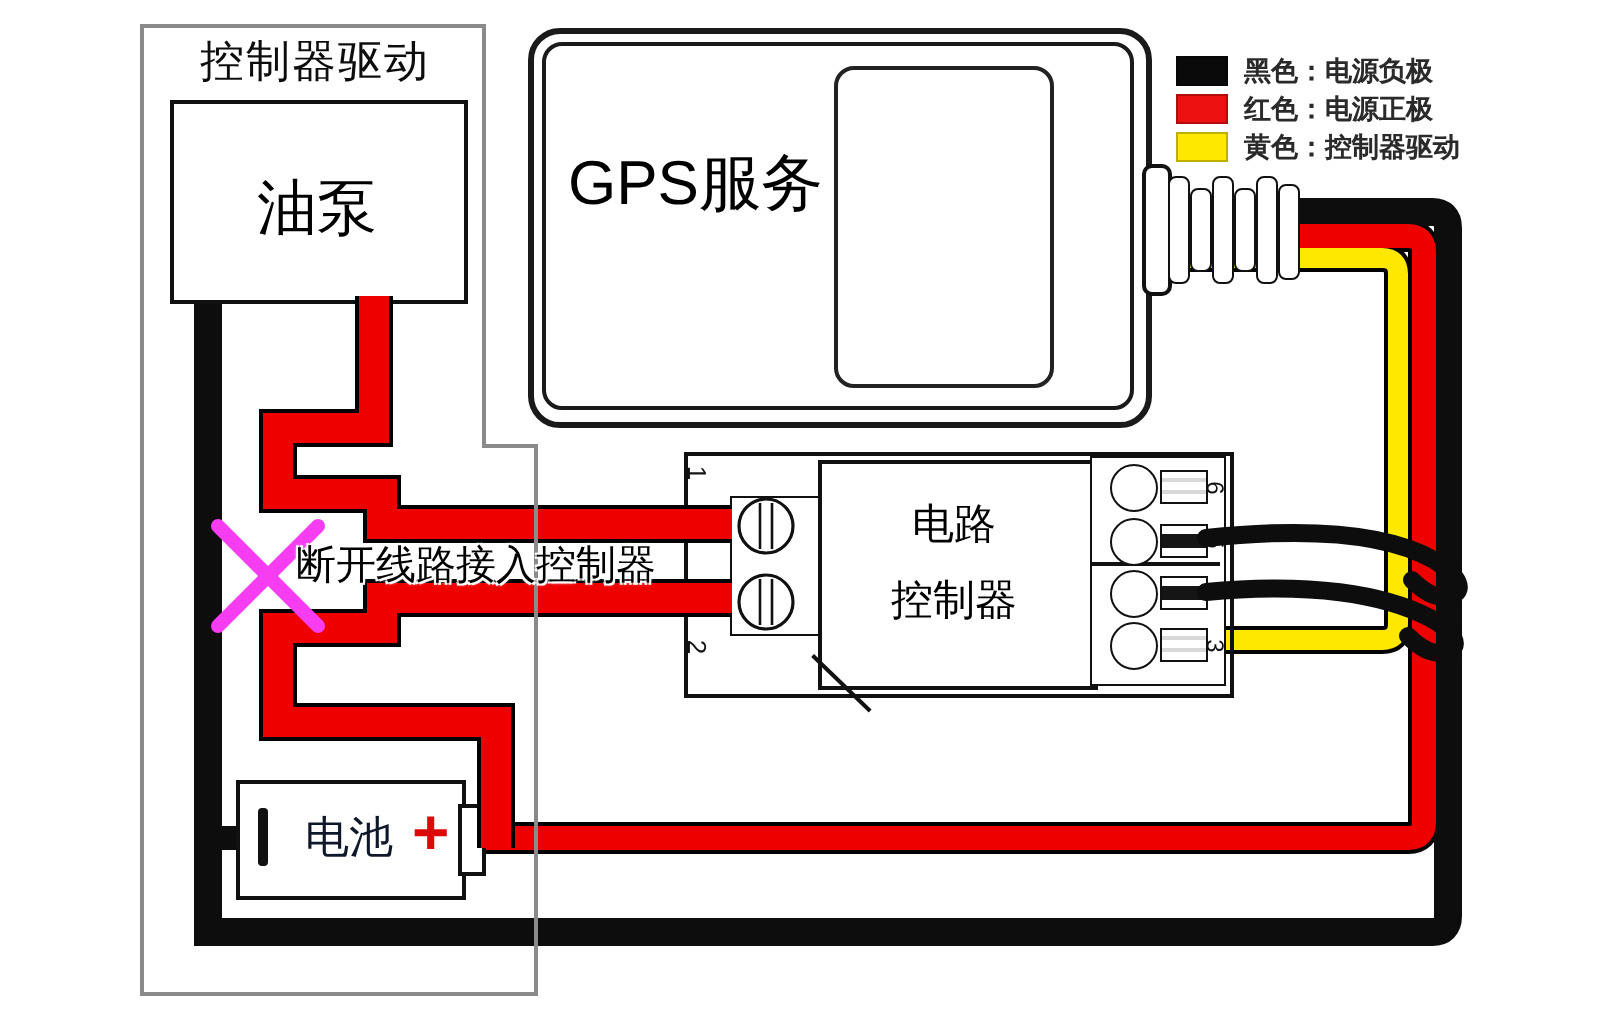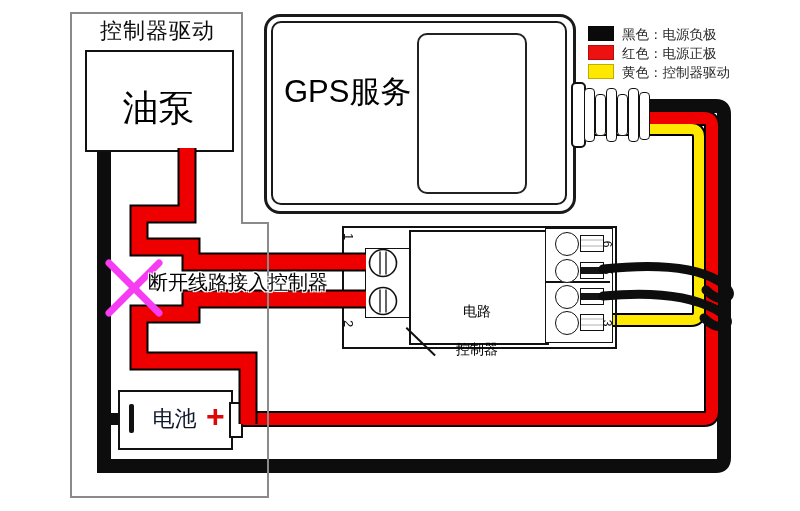--- a/index.html
+++ b/index.html
@@ -15,45 +15,45 @@
   
   .gps-outer{left:264px;top:14px;width:306px;height:194px;border:3px solid #1a1a1a;border-radius:16px;background:#fff;}
   .gps-inner{left:271px;top:21px;width:292px;height:180px;border:2px solid #1a1a1a;border-radius:10px;background:#fff;}
   .gps-text{left:284px;top:66px;font-size:31px;line-height:52px;color:#000;}
   .gps-screen{left:417px;top:33px;width:106px;height:157px;border:2px solid #222;border-radius:10px;background:#fff;}
   .gps-tab{left:571px;top:82px;width:11px;height:62px;border:2px solid #111;border-radius:5px;background:#fff;}
   .coil-bar{border:1.5px solid #111;border-radius:4px;background:#fff;width:9px;}
 
   .vframe-label{left:100px;top:16px;font-size:22px;letter-spacing:1px;color:#0d0d0d;}
   .pump-box{left:85px;top:50px;width:145px;height:98px;border:2px solid #111;background:#fff;}
-  .pump-label{left:85px;top:84px;width:147px;text-align:center;font-size:36px;color:#000;}
+  .pump-label{left:85px;top:84px;width:147px;text-align:center;font-size:30px;color:#000;}
 
   .battery-box{left:118px;top:390px;width:111px;height:56px;border:2px solid #111;background:#fff;}
   .battery-label{left:118px;top:404px;width:113px;text-align:center;font-size:22px;color:#0f172a;}
   .battery-minus{left:129px;top:404px;width:5px;height:29px;background:#111;border-radius:2px;}
   .battery-plus{left:206px;top:398px;font-size:32px;font-weight:bold;color:#dd0808;}
   .battery-nub{left:229px;top:402px;width:10px;height:32px;border:2px solid #111;background:#fff;}
 
   .ctrl-outer{left:342px;top:226px;width:271px;height:119px;border:2px solid #111;background:transparent;}
   .screw-block{left:365px;top:248px;width:45px;height:68px;border:1.5px solid #111;background:#fff;}
   .ctrl-mid{left:409px;top:230px;width:136px;height:111px;border:2px solid #111;background:#fff;}
-  .ctrl-mid-text{left:409px;top:244px;width:136px;text-align:center;font-size:14px;line-height:38px;color:#000;margin-top:48px;}
+  .ctrl-mid-text{left:409px;top:244px;width:136px;text-align:center;font-size:21px;line-height:38px;color:#000;}
   .ctrl-diag{left:407px;top:327px;width:40px;height:0;border-top:2px solid #111;transform:rotate(44deg);transform-origin:left top;}
   .term-block{left:545px;top:228px;width:66px;height:113px;border:1.5px solid #111;background:#fff;}
   .term-divider{left:546px;top:281px;width:64px;height:0;border-top:2px solid #111;}
   .term-circle{width:22px;height:22px;border:1.6px solid #111;border-radius:50%;background:#fff;}
   .conn-rect{width:22px;height:15px;border:1.6px solid #111;background:#fff;overflow:hidden;}
   .conn-empty{background:linear-gradient(#fff 0 3px,#d8d8d8 3px 5px,#fff 5px 9px,#d8d8d8 9px 11px,#fff 11px);}
   .wirebar{margin-top:3.5px;height:7px;background:#151515;}
   .rot{display:inline-block;transform:rotate(90deg);transform-origin:center;font-size:12px;color:#111;}
   .term-num{width:16px;text-align:center;font-size:13px;}
   .term-num-r{width:12px;text-align:center;font-size:10px;}
 
   
-  .legend-row{height:19px;display:flex;align-items:flex-start;}
+  .legend-row{height:19px;display:flex;align-items:center;font-weight:bold;}
   .legend-swatch{width:24px;height:13px;margin-right:8px;border:1px solid rgba(0,0,0,.25);}
   .legend-label{font-size:13.5px;color:#2a2a2a;white-space:nowrap;}
 
   .cut-note{left:148px;top:269px;font-size:20px;color:#000;white-space:nowrap;
     text-shadow:0 0 2px #fff,0 0 2px #fff,1px 1px 0 #fff,-1px -1px 0 #fff,1px -1px 0 #fff,-1px 1px 0 #fff;}
 </style>
 </head>
 <body>
 
 <div class="canvas">

